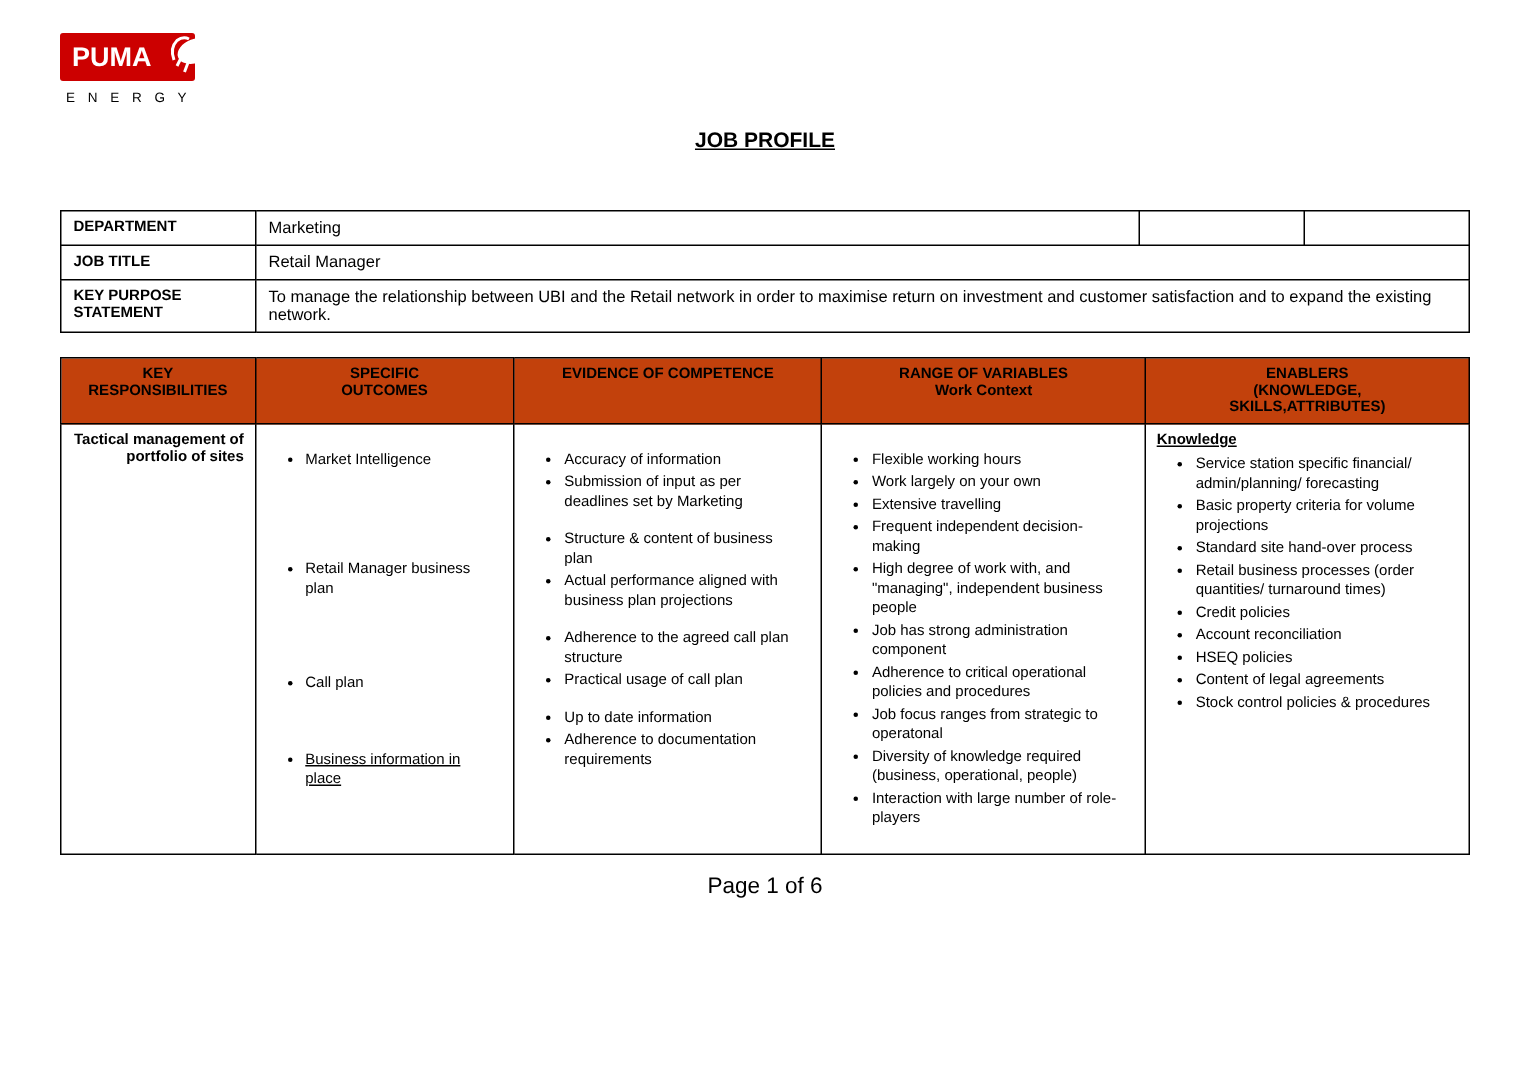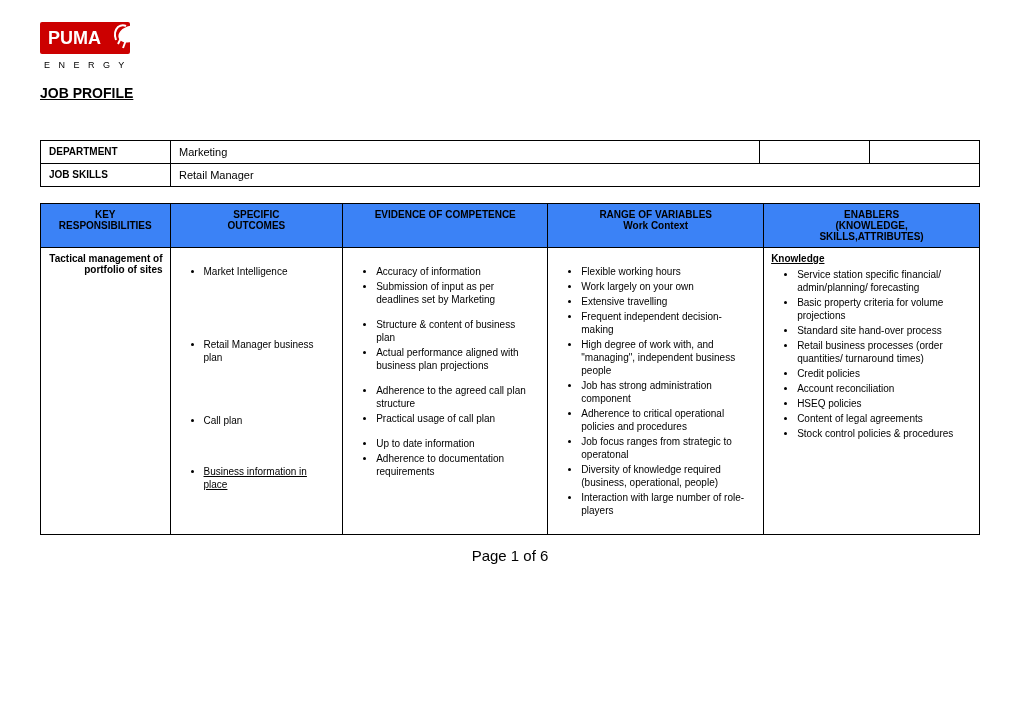--- a/index.html
+++ b/index.html
@@ -27,20 +27,21 @@
     }
     
     .logo-svg {
       width: 130px;
       height: 55px;
     }
 
     
     .page-title-container {
       width: 100%;
+      text-align: center;
       margin-bottom: 14px;
     }
     .page-title {
       font-size: 14px;
       font-weight: bold;
       text-decoration: underline;
     }
 
     
     .info-table {
@@ -71,21 +72,21 @@
       border-collapse: collapse;
       border: 1px solid #000;
     }
     .main-table td, .main-table th {
       border: 1px solid #000;
       padding: 5px 7px;
       vertical-align: top;
       font-size: 10px;
     }
     .main-table th {
-      background: #3b82f6;
+      background: #c2410c;
       font-weight: bold;
       text-align: center;
       font-size: 10px;
     }
     .col-key { width: 120px; text-align: right; }
     .col-specific { width: 160px; }
     .col-evidence { width: 190px; }
     .col-range { width: 200px; }
     .col-enablers { width: 200px; }
 
@@ -152,22 +153,26 @@
 
   <table class="info-table">
     <tbody>
         <tr>
       <td class="info-label">DEPARTMENT</td>
       <td class="info-value">Marketing</td>
       <td style="width:110px;"></td>
       <td style="width:110px;"></td>
     </tr>
     <tr>
-      <td class="info-label">JOB SKILLS</td>
+      <td class="info-label">JOB TITLE</td>
       <td class="info-value" colspan="3">Retail Manager</td>
+    </tr>
+    <tr>
+      <td class="info-label">KEY PURPOSE STATEMENT</td>
+      <td class="info-value" colspan="3">To manage the relationship between UBI and the Retail network in order to maximise return on investment and customer satisfaction and to expand the existing network.</td>
     </tr>
   </tbody>
     </table>
 
   <table class="main-table">
     <thead>
       <tr>
         <th class="col-key cell-header-key">KEY<br>RESPONSIBILITIES</th>
         <th class="col-specific">SPECIFIC<br>OUTCOMES</th>
         <th class="col-evidence">EVIDENCE OF&nbsp;COMPETENCE</th>

